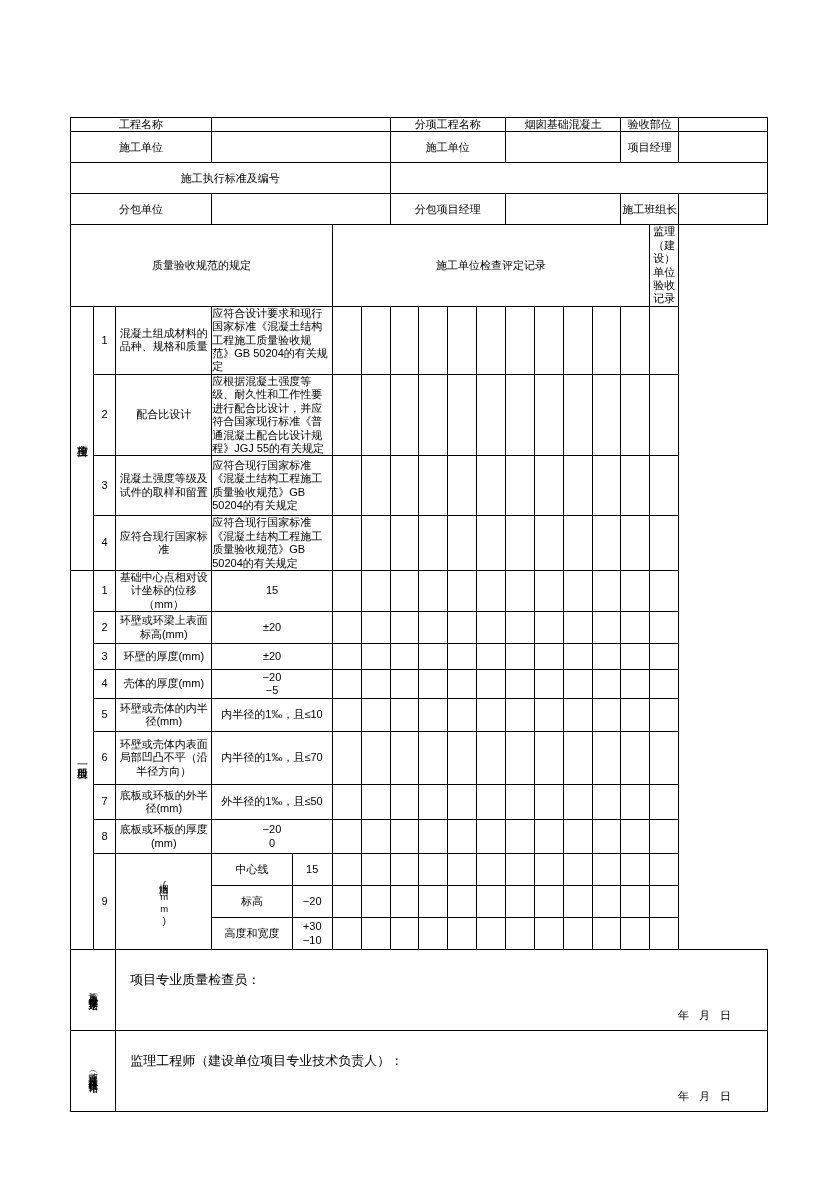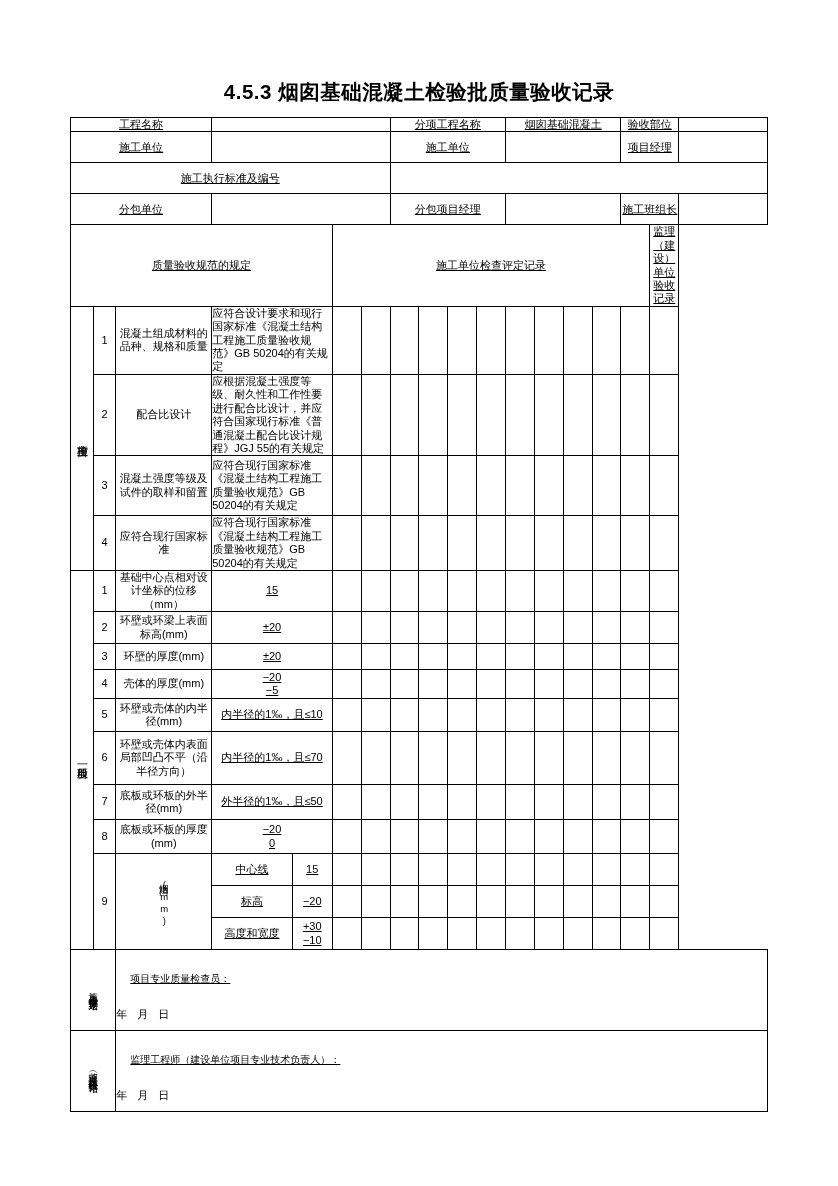--- a/index.html
+++ b/index.html
@@ -38,21 +38,21 @@
     table-layout: fixed;
   }
   table.main td {
     border: 1px solid #000;
     font-size: 11px;
     padding: 0;
     vertical-align: middle;
     line-height: 1.22;
   }
   .c { text-align: center; }
-  .pad { padding: 2px 4px; text-decoration: underline; }
+  .pad { padding: 2px 4px; }
   .padl { padding: 2px 3px; }
   .h30 { height: 30px; }
   .vert {
     writing-mode: vertical-rl;
     text-orientation: upright;
     letter-spacing: 1px;
     margin: 0 auto;
     white-space: nowrap;
     line-height: 1.05;
   }
@@ -71,39 +71,38 @@
     padding: 2px 3px;
     text-align: left;
     margin-top: 8px;
   }
   .sign-area {
     position: relative;
     height: 100%;
   }
   .sign-label {
     padding: 14px 0 0 14px;
-    font-size: 10px;
-    text-decoration: underline;
+    font-size: 13px;
   }
   .date-row {
+    text-align: right;
     padding-right: 26px;
     padding-top: 22px;
     font-size: 11px;
     letter-spacing: 10px;
   }
   .dateline {
     font-size: 11px;
   }
 </style>
 </head>
 <body>
 
 <div class="page">
 
-  <div class="doc-title">4.5.3  烟囱基础混凝土检验批质量验收记录</div>
 
   <table class="main">
     <colgroup>
       <col style="width:22px">
       <col style="width:22px">
       <col style="width:93px">
       <col style="width:39px">
       <col style="width:39px">
       <col style="width:39px">
       <col style="width:28px">

